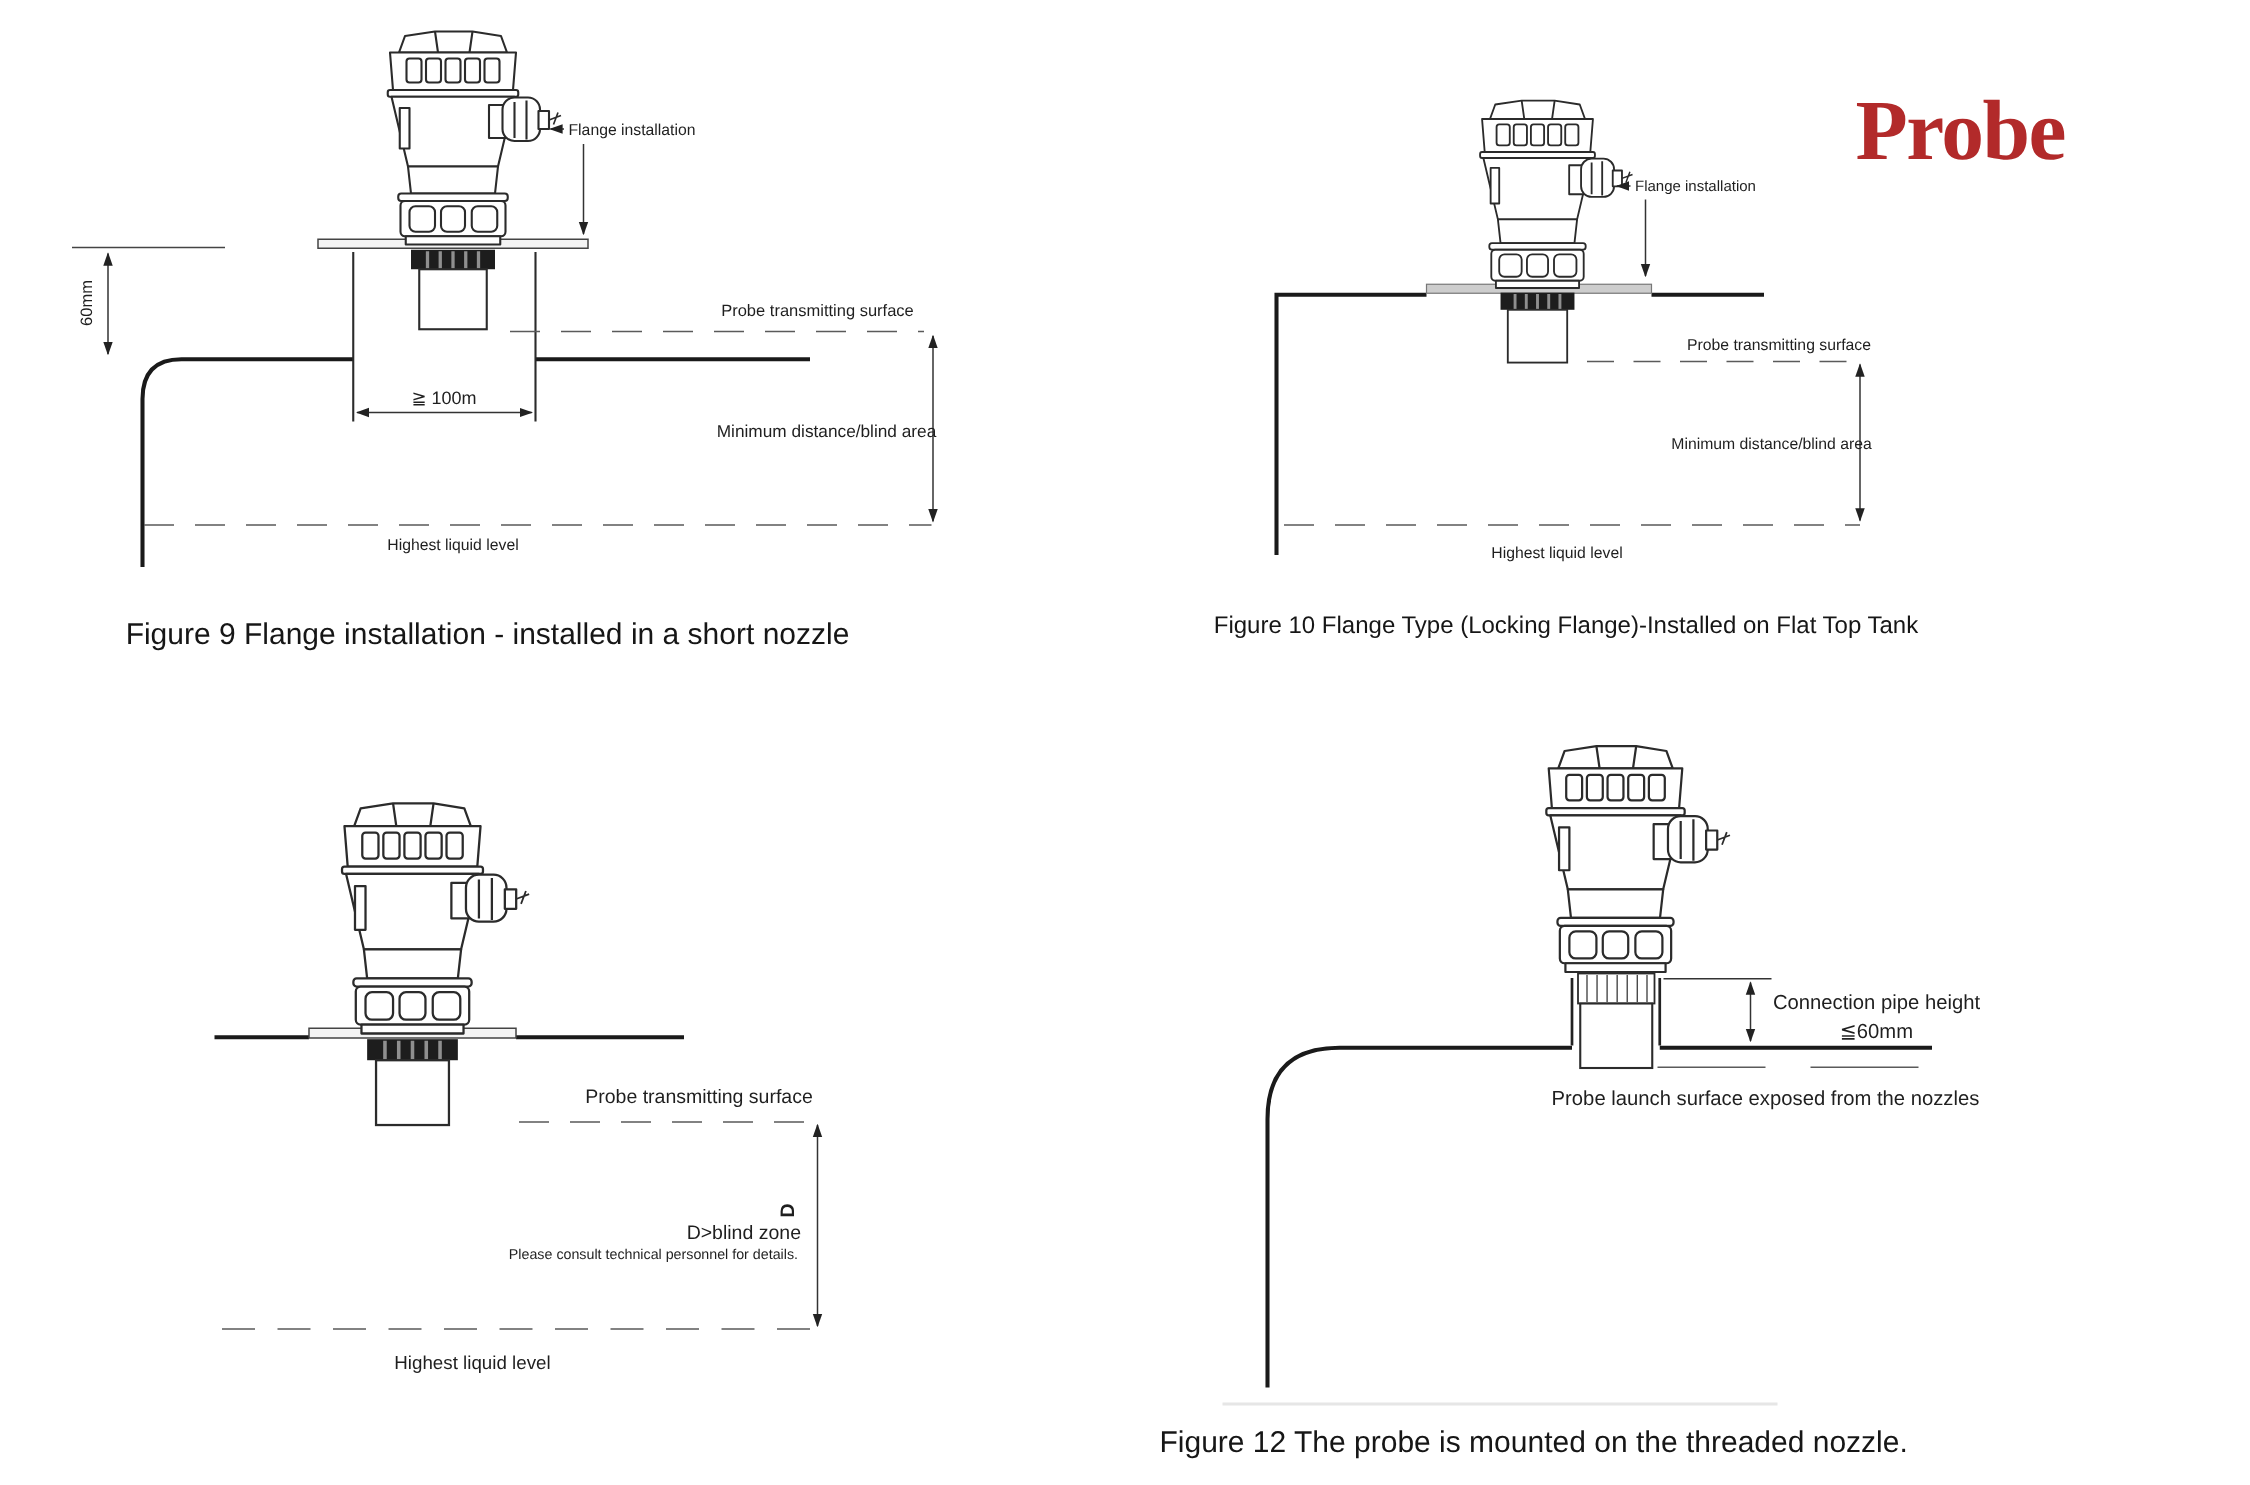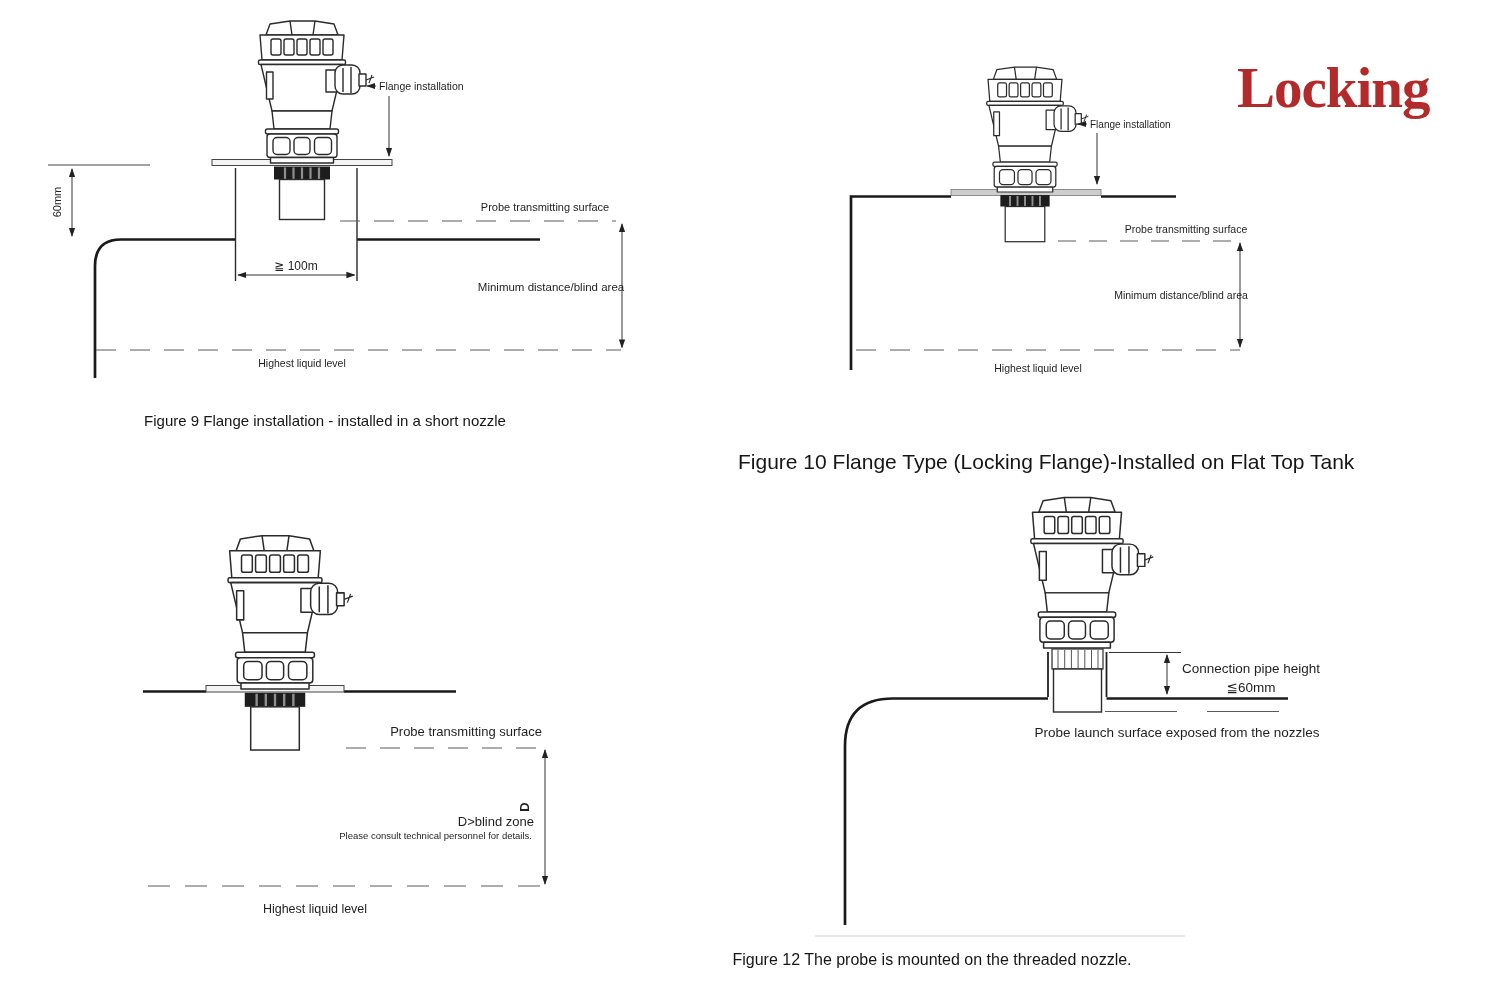--- a/index.html
+++ b/index.html
@@ -5,24 +5,24 @@
   html,body{margin:0;padding:0;background:#fff;}
   #stage{
     position:relative;width:1500px;height:990px;background:#ffffff;
     font-family:"Liberation Sans", sans-serif;overflow:hidden;
   }
   #diagram-svg{position:absolute;left:0;top:0;}
   .caption{
     position:absolute;text-align:center;color:#161616;
     font-family:"Liberation Sans", sans-serif;white-space:nowrap;
   }
-  #cap9 {left:70px;  top:412px; width:510px; font-size:15px;}
-  #cap10{left:738px; top:409px; width:612px; font-size:21px;margin-top:41px;}
+  #cap9 {left:70px;  top:412px; width:510px; font-size:20px;}
+  #cap10{left:738px; top:409px; width:612px; font-size:16px;}
   #cap11{left:55px;  top:951px; width:500px; font-size:16px;}
-  #cap12{left:692px; top:951px; width:480px; font-size:16px;}
+  #cap12{left:773px; top:951px; width:480px; font-size:20px;}
   #logo{
     position:absolute;left:1237px;top:59px;width:220px;
     font-family:"Liberation Serif", serif;font-weight:bold;
     font-size:57px;line-height:1;color:#b22a2a;letter-spacing:-1px;
   }
   text{fill:#1f1f1f;font-family:"Liberation Sans", sans-serif;}
 </style>
 </head>
 <body>
 
@@ -152,14 +152,14 @@
       <text x="1177" y="736.5" text-anchor="middle" font-size="13.5">Probe launch surface exposed from the nozzles</text>
 
       <path d="M815,936 H1185" stroke="#e6e6e6" stroke-width="2" fill="none"></path>
     </g>
   </svg>
 
   <div id="cap9" class="caption">Figure 9 Flange installation - installed in a short nozzle</div>
   <div id="cap10" class="caption">Figure 10 Flange Type (Locking Flange)-Installed on Flat Top Tank</div>
   <div id="cap12" class="caption">Figure 12 The probe is mounted on the threaded nozzle.</div>
 
-  <div id="logo">Locking</div>
+  <div id="logo">Probe</div>
 </div>
 
 </body></html>

